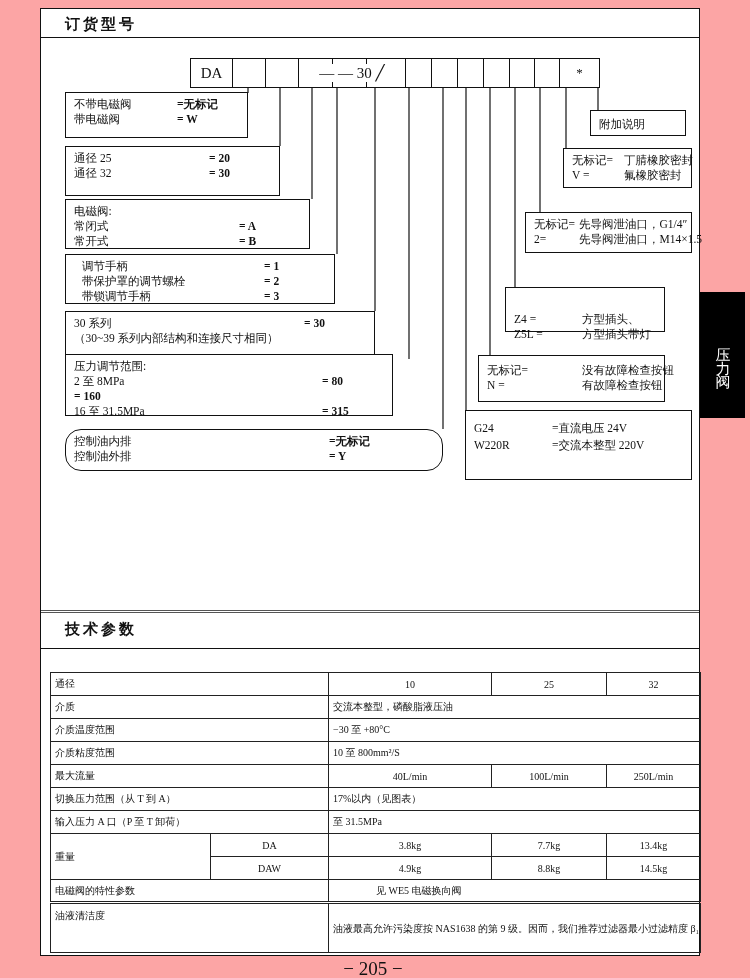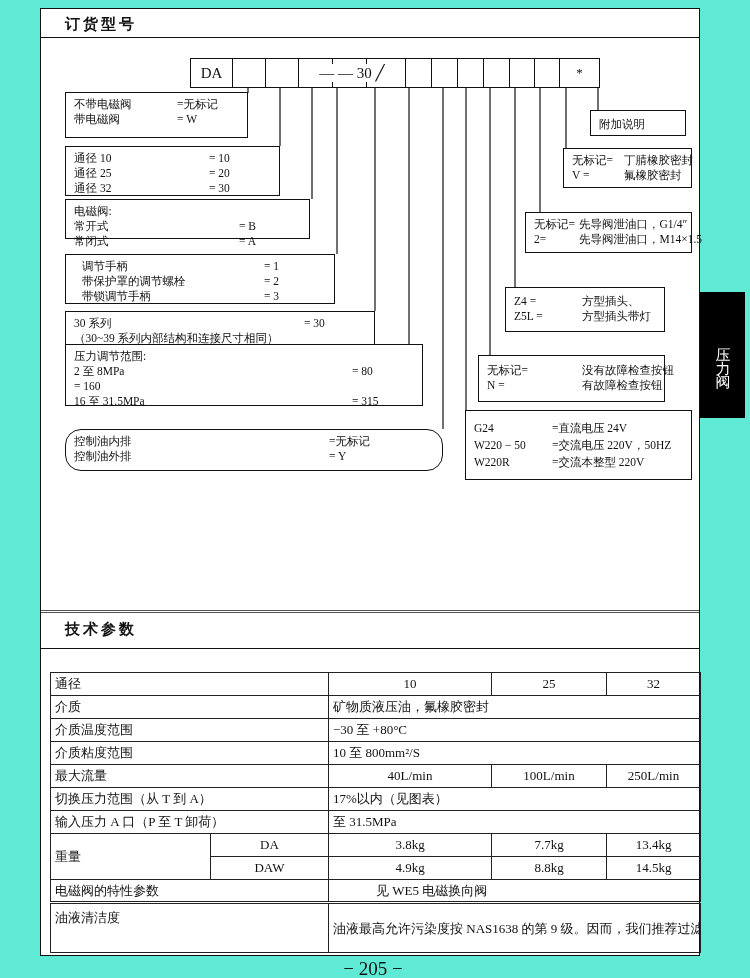--- a/index.html
+++ b/index.html
@@ -1,16 +1,16 @@
 <!DOCTYPE html>
 <html><head>
 <meta charset="utf-8">
 <style>
   html,body{margin:0;padding:0;background:#fff;}
-  .page{position:relative;width:750px;height:978px;background:#5eead4;
+  .page{position:relative;width:750px;height:978px;background:#fca5a5;
         font-family:"Liberation Serif","DejaVu Serif",serif;color:#111;overflow:hidden;}
   .frame{position:absolute;left:40px;top:8px;width:660px;height:948px;
          border:1.6px solid #111;box-sizing:border-box;background:#fff;}
   .hline{position:absolute;height:0;border-top:1px solid #111;}
   .hline.dbl{border-top:3px double #555;}
   .sec-title{position:absolute;font-family:"Liberation Sans","DejaVu Sans",sans-serif;
              font-weight:bold;font-size:15px;letter-spacing:3px;color:#111;}
   
   .code-row{position:absolute;left:190px;top:58px;height:30px;display:flex;}
   .code-cell{box-sizing:border-box;height:30px;border:1.5px solid #111;border-right:none;
@@ -18,28 +18,28 @@
              font-size:15px;position:relative;background:#fff;}
   .code-cell.last{border-right:1.5px solid #111;}
   .tick{position:absolute;width:0;border-left:1.2px solid #111;}
   
   svg.connectors{position:absolute;left:0;top:0;pointer-events:none;}
   
   .dbox{position:absolute;box-sizing:border-box;border:1.4px solid #111;background:#fff;
         padding:4px 8px;font-size:11.5px;line-height:15px;}
   .drow{display:flex;}
   .dlabel{flex:1 1 auto;white-space:nowrap;}
-  .dcode{flex:0 0 62px;white-space:nowrap;}
+  .dcode{flex:0 0 62px;white-space:nowrap;font-weight:bold;}
   .dcode.w105{flex:0 0 105px;}
   .rrow{display:flex;}
   .rcode{white-space:nowrap;}
   .rdesc{flex:1 1 auto;white-space:nowrap;}
   
   table.params{position:absolute;left:50px;top:672px;width:650px;border-collapse:collapse;
-               font-size:13px;table-layout:fixed;}
+               font-size:10px;table-layout:fixed;}
   table.params td{border:1px solid #222;height:23px;padding:1px 4px;box-sizing:border-box;
                   overflow:hidden;white-space:nowrap;}
   table.params{border:1.8px solid #111;}
   td.lab{text-align:left;padding-left:14px;}
   td.ctr{text-align:center;}
   td.rgt{text-align:center;padding-right:20px;}
   td.spn{text-align:left;padding-left:16px;}
   td.nbr{border-right:none;}
   td.nbl{border-left:none;}
   tr.dblline td{border-top:3px double #222;}
@@ -104,46 +104,42 @@
         <span class="dcode">=无标记</span>
       </div>
     <div class="drow">
         <span class="dlabel">带电磁阀</span>
         <span class="dcode">= W</span>
       </div>
   </div>
 
   <div class="dbox" style="left:65px;top:146px;width:215px;height:50px;">
     <div class="drow">
-        <span class="dlabel">通径 10</span>
-        <span class="dcode">= 10</span>
-      </div>
-    <div class="drow">
         <span class="dlabel">通径 25</span>
         <span class="dcode">= 20</span>
       </div>
     <div class="drow">
         <span class="dlabel">通径 32</span>
         <span class="dcode">= 30</span>
       </div>
   </div>
 
-  <div class="dbox" style="left:65px;top:199px;width:245px;height:40px;">
+  <div class="dbox" style="left:65px;top:199px;width:245px;height:50px;">
     <div class="drow">
         <span class="dlabel">电磁阀:</span>
         <span class="dcode"></span>
       </div>
     <div class="drow">
+        <span class="dlabel">常闭式</span>
+        <span class="dcode">= A</span>
+      </div>
+    <div class="drow">
         <span class="dlabel">常开式</span>
         <span class="dcode">= B</span>
       </div>
-    <div class="drow">
-        <span class="dlabel">常闭式</span>
-        <span class="dcode">= A</span>
-      </div>
   </div>
 
   <div class="dbox" style="left:65px;top:254px;width:270px;height:50px;padding-left:16px;">
     <div class="drow">
         <span class="dlabel">调节手柄</span>
         <span class="dcode">= 1</span>
       </div>
     <div class="drow">
         <span class="dlabel">带保护罩的调节螺栓</span>
         <span class="dcode">= 2</span>
@@ -157,21 +153,21 @@
   <div class="dbox" style="left:65px;top:311px;width:310px;height:44px;">
     <div class="drow">
         <span class="dlabel">30 系列</span>
         <span class="dcode">= 30</span>
       </div>
     <div class="drow">
         <span class="dlabel">（30~39 系列内部结构和连接尺寸相同）</span>
       </div>
   </div>
 
-  <div class="dbox" style="left:65px;top:344px;width:358px;height:62px;">
+  <div class="dbox" style="left:65px;top:354px;width:328px;height:62px;">
     <div class="drow">
         <span class="dlabel">压力调节范围:</span>
         <span class="dcode"></span>
       </div>
     <div class="drow">
         <span class="dlabel">2 至 8MPa</span>
         <span class="dcode">= 80</span>
       </div>
     <div class="drow">
         <span class="dcode">= 160</span>
@@ -214,21 +210,21 @@
     <div class="rrow">
         <span class="rcode" style="flex:0 0 45px">无标记=</span>
         <span class="rdesc">先导阀泄油口，G1/4″</span>
       </div>
     <div class="rrow">
         <span class="rcode" style="flex:0 0 45px">2=</span>
         <span class="rdesc">先导阀泄油口，M14×1.5</span>
       </div>
   </div>
 
-  <div class="dbox" style="left:505px;top:287px;width:160px;height:45px;padding-top:6px;">
+  <div class="dbox" style="left:505px;top:287px;width:160px;height:45px;padding-top:24px;">
     <div class="rrow">
         <span class="rcode" style="flex:0 0 68px">Z4 =</span>
         <span class="rdesc">方型插头、</span>
       </div>
     <div class="rrow">
         <span class="rcode" style="flex:0 0 68px">Z5L =</span>
         <span class="rdesc">方型插头带灯</span>
       </div>
   </div>
 
@@ -240,24 +236,20 @@
     <div class="rrow">
         <span class="rcode" style="flex:0 0 95px">N =</span>
         <span class="rdesc">有故障检查按钮</span>
       </div>
   </div>
 
   <div class="dbox" style="left:465px;top:410px;width:227px;height:70px;padding-top:9px;line-height:17px;">
     <div class="rrow">
         <span class="rcode" style="flex:0 0 78px">G24</span>
         <span class="rdesc">=直流电压 24V</span>
-      </div>
-    <div class="rrow">
-        <span class="rcode" style="flex:0 0 78px">W220 − 50</span>
-        <span class="rdesc">=交流电压 220V，50HZ</span>
       </div>
     <div class="rrow">
         <span class="rcode" style="flex:0 0 78px">W220R</span>
         <span class="rdesc">=交流本整型 220V</span>
       </div>
   </div>
 
   <div class="hline dbl" style="left:41px;top:610px;width:658px;"></div>
   <div class="sec-title" style="left:65px;top:620px;">技术参数</div>
   <div class="hline" style="left:41px;top:648px;width:658px;"></div>
@@ -272,21 +264,21 @@
       </colgroup>
     <tbody>
         <tr>
       <td class="lab" colspan="2">通径</td>
       <td class="ctr">10</td>
       <td class="ctr">25</td>
       <td class="ctr">32</td>
     </tr>
     <tr>
       <td class="lab" colspan="2">介质</td>
-      <td class="spn" colspan="3">矿物质液压油，氟橡胶密封</td>
+      <td class="spn" colspan="3">交流本整型，磷酸脂液压油</td>
     </tr>
     <tr>
       <td class="lab" colspan="2">介质温度范围</td>
       <td class="spn" colspan="3">−30 至 +80°C</td>
     </tr>
     <tr>
       <td class="lab" colspan="2">介质粘度范围</td>
       <td class="spn" colspan="3">10 至 800mm²/S</td>
     </tr>
     <tr>

